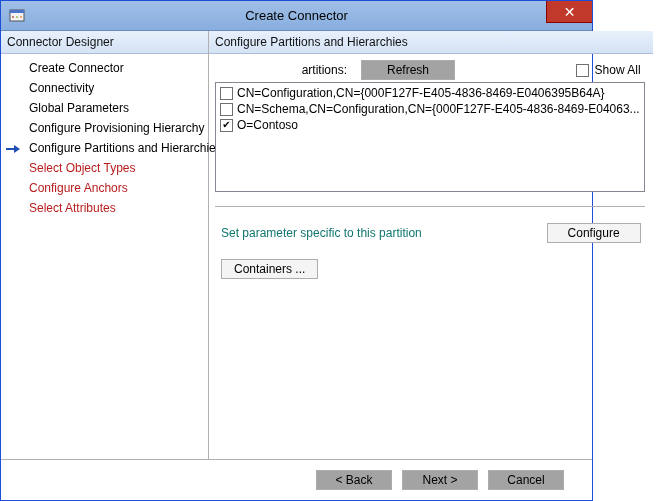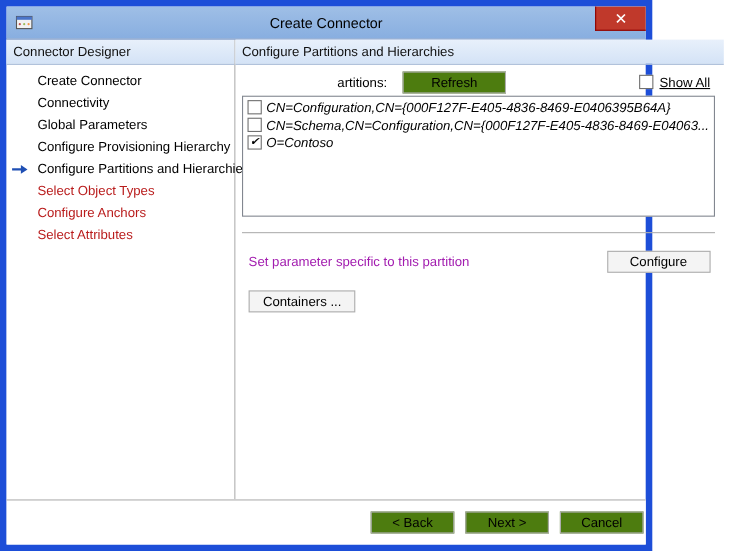--- a/index.html
+++ b/index.html
@@ -7,21 +7,21 @@
     margin: 0;
     font-family: "Segoe UI", Tahoma, sans-serif;
     font-size: 12px;
     background: #fff;
     color: #000;
   }
   .window {
     width: 593px;
     height: 501px;
     background: #fff;
-    border: 6px solid #1d4ed8;
+    border: 1px solid #1d4ed8;
     position: relative;
     display: flex;
     flex-direction: column;
   }
   .titlebar {
     height: 30px;
     background: linear-gradient(#9fbfe6, #88aee0);
     display: flex;
     align-items: center;
     position: relative;
@@ -124,81 +124,80 @@
     gap: 6px;
     margin-bottom: 2px;
   }
   .toolbar-row .spacer { flex:1; }
   .partitions-label {
     min-width: 140px;
     text-align: right;
     padding-right: 8px;
   }
   .btn {
-    background: #4d7c0f;
+    background: #a3a3a3;
     border: 1px solid #adadad;
     padding: 2px 12px;
     font-family: inherit;
     font-size: 12px;
     cursor: pointer;
     min-width: 76px;
   }
   .btn.disabled {
     color: #000000;
     background: #f4f4f4;
     pointer-events: none;
   }
   .btn.wide { min-width: 94px; }
   .check-row {
     display: flex;
-    align-items: flex-start;
+    align-items: flex-end;
     gap: 6px;
     padding: 0 4px;
-    text-decoration: underline;
   }
   .check {
     width: 13px; height: 13px;
     border: 1px solid #707070;
     background: #fff;
     display: inline-flex;
     align-items: center;
     justify-content: center;
     font-size: 10px;
     line-height: 1;
   }
   .listbox {
     border: 1px solid #828790;
     background: #fff;
     height: 110px;
     overflow: hidden;
     padding: 2px;
   }
   .list-item {
     display: flex;
+    align-items: center;
     gap: 4px;
     padding: 1px 2px;
     font-size: 12px;
     white-space: nowrap;
-    font-style: italic;
   }
   .section-gap { height: 10px; }
   .divider {
     border-top: 1px solid #b0b0b0;
     margin: 4px 0 10px 0;
   }
   .param-row {
     display: flex;
     align-items: center;
     gap: 8px;
     margin: 6px 4px 10px 6px;
   }
-  .param-row .label { flex:1; color:#a21caf; }
+  .param-row .label { flex:1; color:#0f766e; }
   .footer {
     border-top: 1px solid #b0b0b0;
-    padding: 10px 2px;
+    padding: 10px 28px;
     display: flex;
     justify-content: flex-end;
     gap: 10px;
     background: #fff;
   }
   .checkmark {
     color: #000;
   }
 </style>
 </head>

